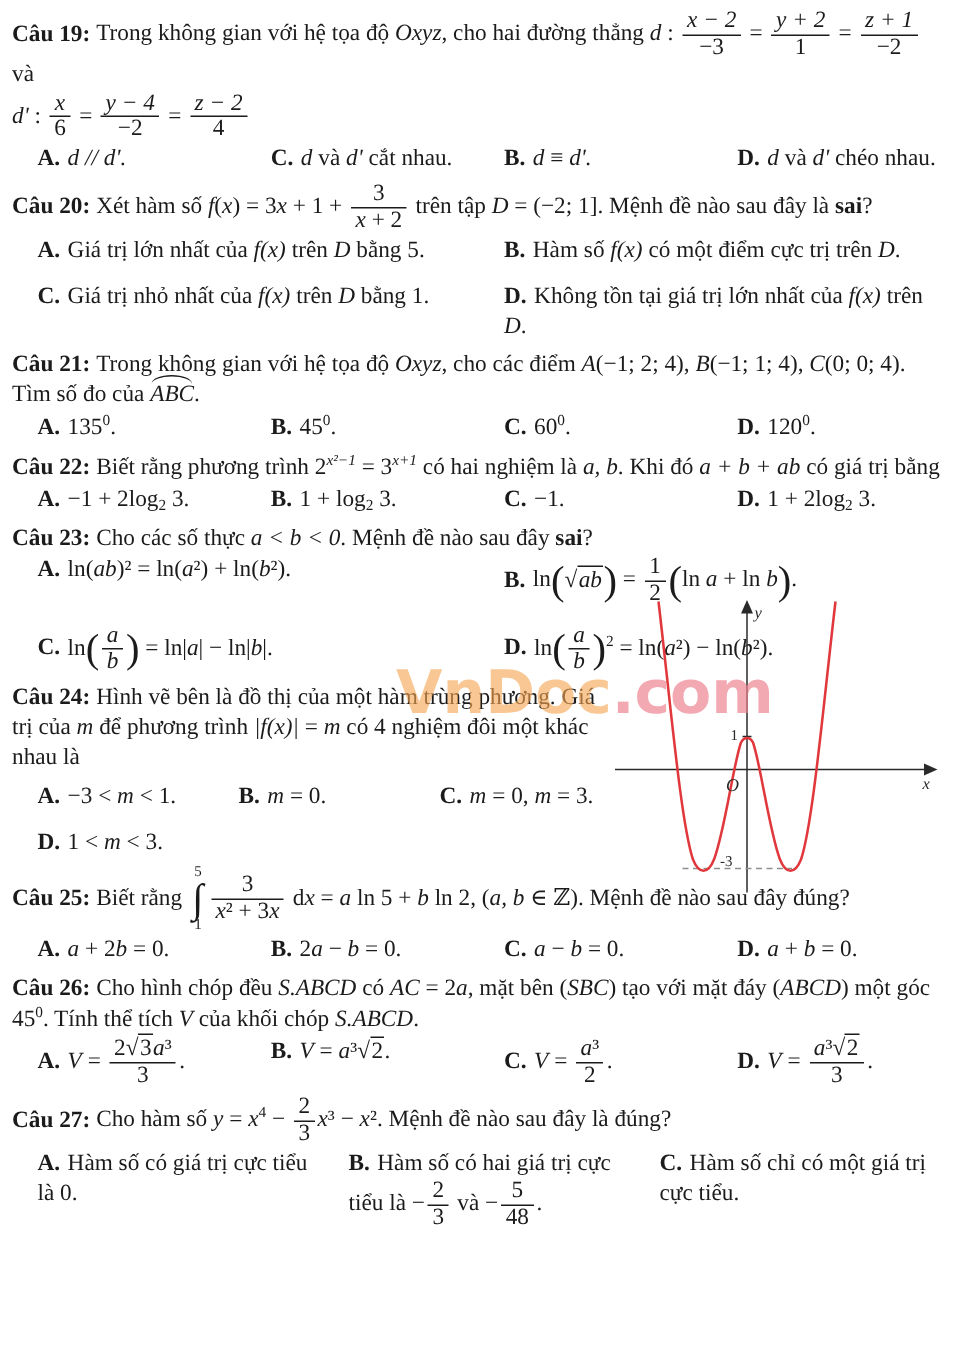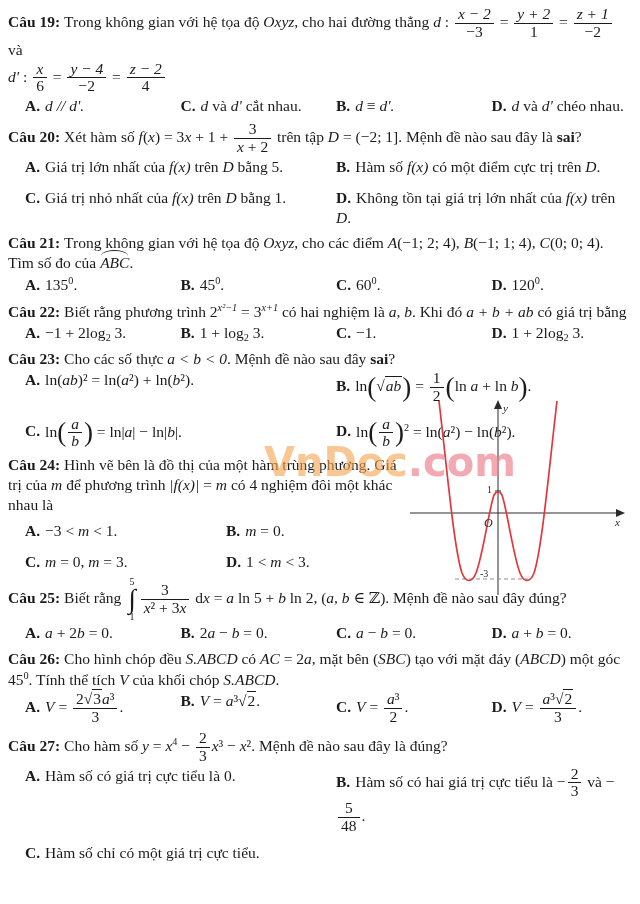--- a/index.html
+++ b/index.html
@@ -7,21 +7,21 @@
        padding:6px 10px 0 8px;overflow:hidden;background:#fff;
        font-family:"Liberation Serif","DejaVu Serif",serif;
        font-size:15.5px;line-height:1.3;color:#1b1b1b;}
   .q{margin-bottom:5px;}
   .stem{margin-bottom:1px;}
   .qlabel{font-weight:bold;padding-right:4px;margin-top:48px;}
   .olabel{font-weight:bold;padding-right:5px;}
   .opts{display:grid;margin:1px 0 2px;}
   .cols-4{grid-template-columns:repeat(4,1fr);}
   .cols-2{grid-template-columns:1fr 1fr;row-gap:11px;}
-  .stack{grid-template-columns:1fr 1fr;row-gap:8px;}
+  .stack{grid-template-columns:1fr 1fr 1fr;row-gap:8px;}
   .opt{padding-left:17px;}
   .ri{font-style:italic;}
   .rb{font-weight:bold;}
   .rsup{font-size:0.66em;vertical-align:6px;}
   .rsub{font-size:0.66em;vertical-align:-3px;}
   .frac{display:inline-flex;flex-direction:column;vertical-align:middle;
         text-align:center;margin:0 2px;line-height:1.08;}
   .frac .fn{padding:0 3px;border-bottom:1px solid #1b1b1b;}
   .frac .fd{padding:0 3px;}
   .sqrt{display:inline-block;white-space:nowrap;}

